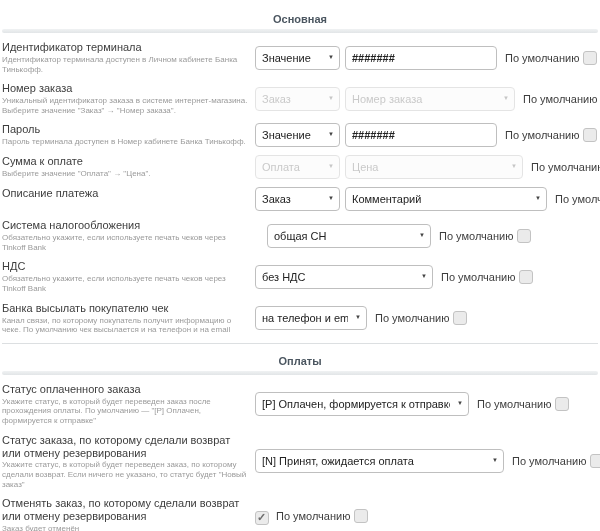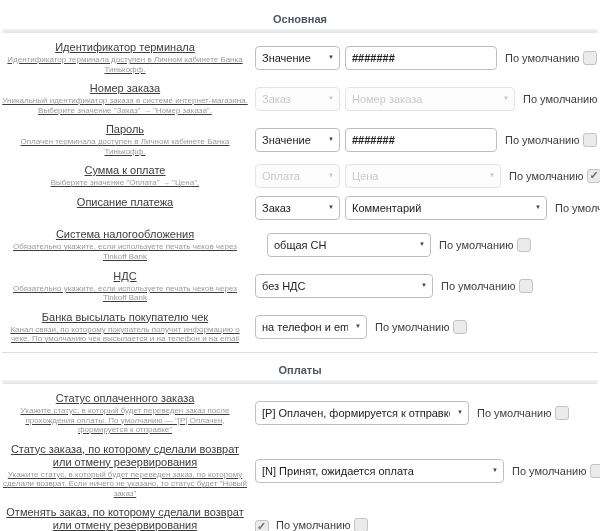--- a/index.html
+++ b/index.html
@@ -4,21 +4,21 @@
 <style>
   html,body{margin:0;padding:0;background:#fff;}
   body{font-family:"Liberation Sans","DejaVu Sans",sans-serif;color:#3d3d3d;}
   #form-root{width:600px;box-sizing:border-box;padding:2px 2px 4px 2px;}
 
   .section-header{text-align:center;font-weight:bold;font-size:11px;color:#4b5660;padding:5px 0 3px 0;margin-top:6px;}
   .section-rule{border-top:1px solid #dcdfe1;margin:3px 0 0 0;height:0;}
   .section-band{height:4px;background:linear-gradient(#f0f2f3,#e2e5e7);border-radius:2px;margin:1px 0 5px 0;}
 
   .row{display:grid;grid-template-columns:246px 1fr;column-gap:7px;padding:3px 0 5px 0;}
-  .lbl{text-align:center;text-decoration:underline;}
+  .lbl{text-align:left;}
   .lbl .title{font-size:11px;color:#3d3d3d;line-height:1.18;}
   .lbl .hint{font-size:8px;color:#9a9a9a;line-height:1.2;margin-top:1px;}
   .ctl{display:flex;align-items:center;}
 
   .selwrap{position:relative;display:inline-block;margin-right:5px;flex:none;}
   .selwrap select{
     -webkit-appearance:none;appearance:none;
     border:1px solid #bfbfbf;border-radius:4px;background:#fff;
     height:24px;font-size:11px;color:#222;padding:0 18px 0 6px;width:100%;
     box-sizing:border-box;font-family:inherit;
@@ -76,39 +76,39 @@
           <span class="selwrap disabled" style="width: 85px;"><select disabled=""><option>Заказ</option></select><span class="arrow">▼</span></span>
           <span class="selwrap disabled" style="width: 170px;"><select disabled=""><option>Номер заказа</option></select><span class="arrow">▼</span></span>
           <span class="def">
             <span class="def-label">По умолчанию</span>
           </span>
         </div>
       </div>
       <div class="row">
         <div class="lbl">
           <div class="title">Пароль</div>
-          <div class="hint">Оплачен терминала доступен в Личном кабинете Банка Тинькофф.</div>
+          <div class="hint">Пароль терминала доступен в Номер кабинете Банка Тинькофф.</div>
         </div>
         <div class="ctl">
           <span class="selwrap" style="width: 85px;"><select><option>Значение</option></select><span class="arrow">▼</span></span>
           <input class="txt" type="text" value="#######" style="width: 152px;">
           <span class="def">
             <span class="def-label">По умолчанию</span>
             <input class="cb" type="checkbox" style="">
           </span>
         </div>
       </div>
       <div class="row">
         <div class="lbl">
           <div class="title">Сумма к оплате</div>
           <div class="hint">Выберите значение "Оплата" → "Цена".</div>
         </div>
         <div class="ctl">
           <span class="selwrap disabled" style="width: 85px; border-radius: 11px;"><select disabled=""><option>Оплата</option></select><span class="arrow">▼</span></span>
-          <span class="selwrap disabled" style="width: 156px;"><select disabled=""><option>Цена</option></select><span class="arrow">▼</span></span>
+          <span class="selwrap disabled" style="width: 178px;"><select disabled=""><option>Цена</option></select><span class="arrow">▼</span></span>
           <span class="def">
             <span class="def-label">По умолчанию</span>
             <input class="cb" type="checkbox" checked="" style="">
           </span>
         </div>
       </div>
       <div class="row">
         <div class="lbl">
           <div class="title">Описание платежа</div>
         </div>

